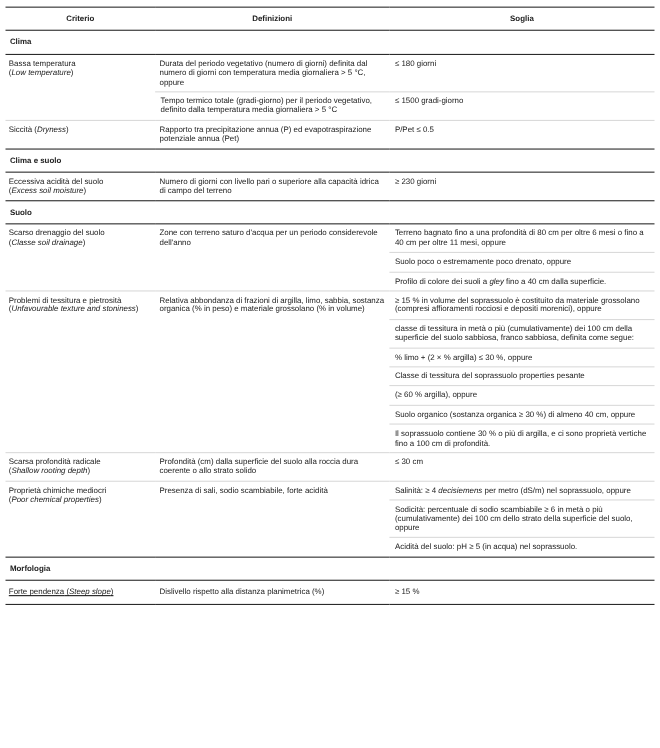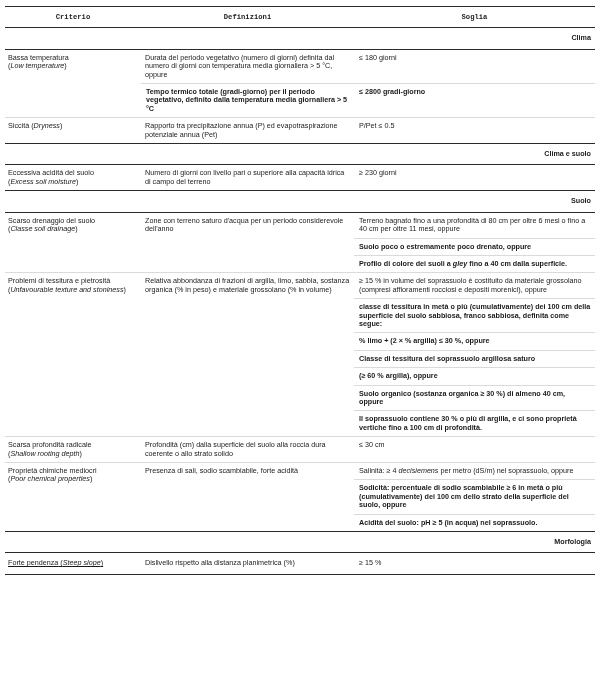--- a/index.html
+++ b/index.html
@@ -13,30 +13,29 @@
       width: 590px; border-collapse: collapse; table-layout: fixed;
     }
     col.c1 { width: 136px; }
     col.c2 { width: 213px; }
     col.c3 { width: 241px; }
     td, th { vertical-align: top; padding: 4px 4px 4px 4px; text-align: left; font-weight: normal; }
     thead th {
       text-align: center; font-weight: bold; color: #222;
       border-top: 1.2px solid #2b2b2b; border-bottom: 1.2px solid #2b2b2b;
       padding: 6px 4px 6px 4px;
-      font-family: Liberation Mono, monospace;
     }
     tr.section td {
-      text-align: right; font-weight: bold; color: #222;
+      text-align: left; font-weight: bold; color: #222;
       border-top: 1.2px solid #2b2b2b; border-bottom: 1.2px solid #2b2b2b;
       padding: 6px 4px 6px 4px;
     }
     tr.row td { border-top: 1.5px solid #dadada; }
     tr.row.first td { border-top: none; }
-    tr.sub td.thr { border-top: 1.5px solid #dadada; font-weight: bold; }
+    tr.sub td.thr { border-top: 1.5px solid #dadada; }
     tr.last td { border-bottom: 1.2px solid #2b2b2b; }
     td.crit { padding-left: 3px; }
     td.thr { padding-left: 5px; }
     i { font-style: italic; text-align: right; }
   </style>
 </head>
 <body>
 
 <table>
   <colgroup>
@@ -58,21 +57,21 @@
     </tr>
     <tr class="row first">
       <td class="crit" rowspan="2">
         <span>Bassa temperatura</span><br>(<i>Low temperature</i>)
       </td>
       <td>Durata del periodo vegetativo (numero di giorni) definita dal numero di giorni con temperatura media giornaliera &gt; 5 °C, oppure</td>
       <td class="thr">≤ 180 giorni</td>
     </tr>
     <tr class="sub">
       <td class="thr" style="border-top:1.5px solid #dadada">Tempo termico totale (gradi-giorno) per il periodo vegetativo, definito dalla temperatura media giornaliera &gt; 5 °C</td>
-      <td class="thr">≤ 2800 gradi-giorno</td>
+      <td class="thr">≤ 1500 gradi-giorno</td>
     </tr>
     <tr class="row">
       <td class="crit">
         <span>Siccità</span> (<i>Dryness</i>)
       </td>
       <td>Rapporto tra precipitazione annua (P) ed evapotraspirazione potenziale annua (Pet)</td>
       <td class="thr">P/Pet ≤ 0.5</td>
     </tr>
 
     <tr class="section">
@@ -111,21 +110,21 @@
       <td rowspan="7">Relativa abbondanza di frazioni di argilla, limo, sabbia, sostanza organica (% in peso) e materiale grossolano (% in volume)</td>
       <td class="thr">≥ 15 % in volume del soprassuolo è costituito da materiale grossolano (compresi affioramenti rocciosi e depositi morenici), oppure</td>
     </tr>
     <tr class="sub">
         <td class="thr">classe di tessitura in metà o più (cumulativamente) dei 100 cm della superficie del suolo sabbiosa, franco sabbiosa, definita come segue:</td>
       </tr>
     <tr class="sub">
         <td class="thr">% limo + (2 × % argilla) ≤ 30 %, oppure</td>
       </tr>
     <tr class="sub">
-        <td class="thr">Classe di tessitura del soprassuolo argillosa saturo</td>
+        <td class="thr">Classe di tessitura del soprassuolo properties pesante</td>
       </tr>
     <tr class="sub">
         <td class="thr">(≥ 60 % argilla), oppure</td>
       </tr>
     <tr class="sub">
         <td class="thr">Suolo organico (sostanza organica ≥ 30 %) di almeno 40 cm, oppure</td>
       </tr>
     <tr class="sub">
         <td class="thr">Il soprassuolo contiene 30 % o più di argilla, e ci sono proprietà vertiche fino a 100 cm di profondità.</td>
       </tr>

